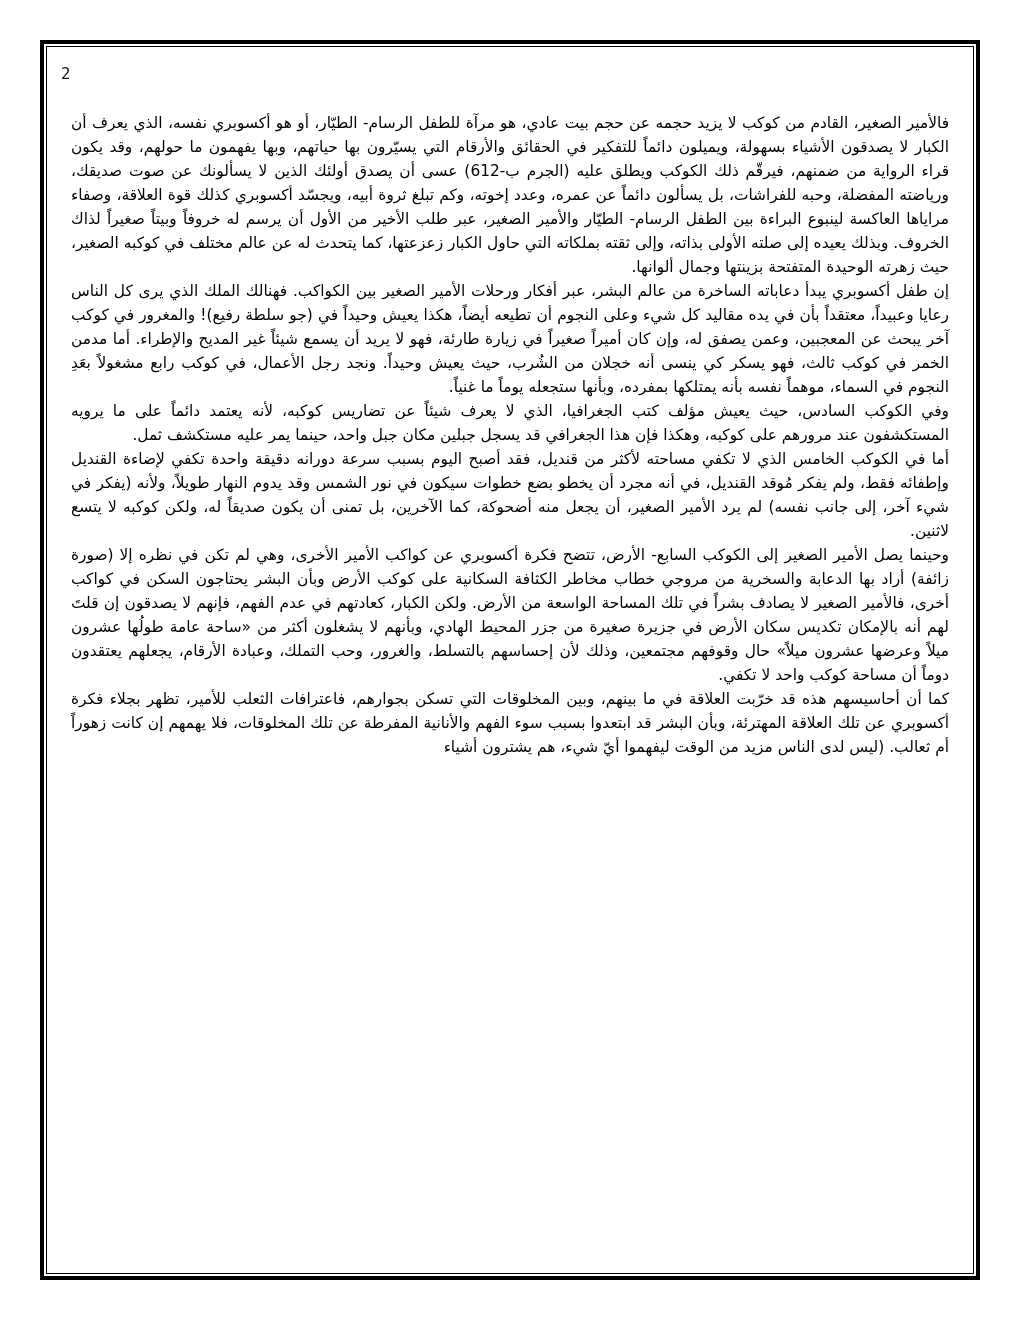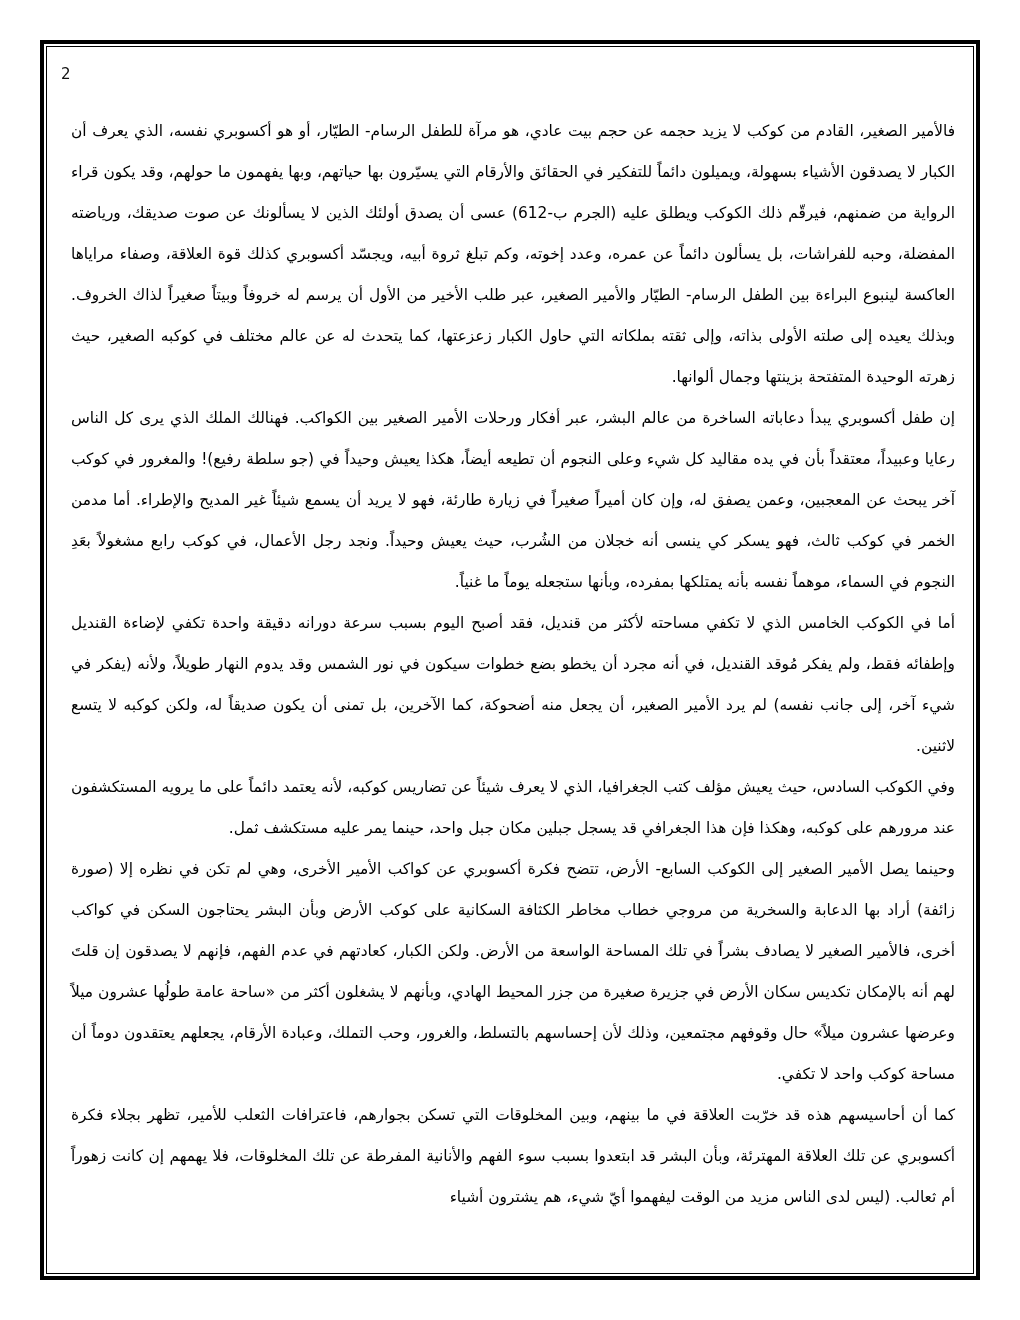--- a/index.html
+++ b/index.html
@@ -10,35 +10,35 @@
   }
   .page-frame-inner {
     position:absolute; left:2px; top:2px; right:2px; bottom:2px;
     border:1px solid #000; background:#fff;
   }
   .page-number {
     position:absolute; left:14px; top:18px;
     font-family:"DejaVu Sans", sans-serif; font-size:15px; color:#111;
   }
   .content {
-    position:absolute; left:24px; right:18px; top:64px;
+    position:absolute; left:24px; right:24px; top:64px;
     direction:rtl; text-align:justify;
     font-family:"DejaVu Sans", sans-serif;
-    font-size:15.4px; line-height:41px; color:#000;
+    font-size:15.4px; line-height:24px; color:#000;
   }
   .content p { margin:0; text-align:justify; text-align-last:right; }
 </style>
 </head>
 <body>
 
 <div class="page-frame-outer">
   <div class="page-frame-inner">
     <div class="page-number">2</div>
     <div class="content">
       <p>فالأمير الصغير، القادم من كوكب لا يزيد حجمه عن حجم بيت عادي، هو مرآة للطفل الرسام- الطيّار، أو هو أكسوبري نفسه، الذي يعرف أن الكبار لا يصدقون الأشياء بسهولة، ويميلون دائماً للتفكير في الحقائق والأرقام التي يسيّرون بها حياتهم، وبها يفهمون ما حولهم، وقد يكون قراء الرواية من ضمنهم، فيرقّم ذلك الكوكب ويطلق عليه (الجرم ب-612) عسى أن يصدق أولئك الذين لا يسألونك عن صوت صديقك، ورياضته المفضلة، وحبه للفراشات، بل يسألون دائماً عن عمره، وعدد إخوته، وكم تبلغ ثروة أبيه، ويجسّد أكسوبري كذلك قوة العلاقة، وصفاء مراياها العاكسة لينبوع البراءة بين الطفل الرسام- الطيّار والأمير الصغير، عبر طلب الأخير من الأول أن يرسم له خروفاً وبيتاً صغيراً لذاك الخروف. وبذلك يعيده إلى صلته الأولى بذاته، وإلى ثقته بملكاته التي حاول الكبار زعزعتها، كما يتحدث له عن عالم مختلف في كوكبه الصغير، حيث زهرته الوحيدة المتفتحة بزينتها وجمال ألوانها.</p>
       <p>إن طفل أكسوبري يبدأ دعاباته الساخرة من عالم البشر، عبر أفكار ورحلات الأمير الصغير بين الكواكب. فهنالك الملك الذي يرى كل الناس رعايا وعبيداً، معتقداً بأن في يده مقاليد كل شيء وعلى النجوم أن تطيعه أيضاً، هكذا يعيش وحيداً في (جو سلطة رفيع)! والمغرور في كوكب آخر يبحث عن المعجبين، وعمن يصفق له، وإن كان أميراً صغيراً في زيارة طارئة، فهو لا يريد أن يسمع شيئاً غير المديح والإطراء. أما مدمن الخمر في كوكب ثالث، فهو يسكر كي ينسى أنه خجلان من الشُرب، حيث يعيش وحيداً. ونجد رجل الأعمال، في كوكب رابع مشغولاً بعَدِ النجوم في السماء، موهماً نفسه بأنه يمتلكها بمفرده، وبأنها ستجعله يوماً ما غنياً.</p>
+      <p>وفي الكوكب السادس، حيث يعيش مؤلف كتب الجغرافيا، الذي لا يعرف شيئاً عن تضاريس كوكبه، لأنه يعتمد دائماً على ما يرويه المستكشفون عند مرورهم على كوكبه، وهكذا فإن هذا الجغرافي قد يسجل جبلين مكان جبل واحد، حينما يمر عليه مستكشف ثمل.</p>
       <p>أما في الكوكب الخامس الذي لا تكفي مساحته لأكثر من قنديل، فقد أصبح اليوم بسبب سرعة دورانه دقيقة واحدة تكفي لإضاءة القنديل وإطفائه فقط، ولم يفكر مُوقد القنديل، في أنه مجرد أن يخطو بضع خطوات سيكون في نور الشمس وقد يدوم النهار طويلاً، ولأنه (يفكر في شيء آخر، إلى جانب نفسه) لم يرد الأمير الصغير، أن يجعل منه أضحوكة، كما الآخرين، بل تمنى أن يكون صديقاً له، ولكن كوكبه لا يتسع لاثنين.</p>
-      <p>وفي الكوكب السادس، حيث يعيش مؤلف كتب الجغرافيا، الذي لا يعرف شيئاً عن تضاريس كوكبه، لأنه يعتمد دائماً على ما يرويه المستكشفون عند مرورهم على كوكبه، وهكذا فإن هذا الجغرافي قد يسجل جبلين مكان جبل واحد، حينما يمر عليه مستكشف ثمل.</p>
       <p>وحينما يصل الأمير الصغير إلى الكوكب السابع- الأرض، تتضح فكرة أكسوبري عن كواكب الأمير الأخرى، وهي لم تكن في نظره إلا (صورة زائفة) أراد بها الدعابة والسخرية من مروجي خطاب مخاطر الكثافة السكانية على كوكب الأرض وبأن البشر يحتاجون السكن في كواكب أخرى، فالأمير الصغير لا يصادف بشراً في تلك المساحة الواسعة من الأرض. ولكن الكبار، كعادتهم في عدم الفهم، فإنهم لا يصدقون إن قلتَ لهم أنه بالإمكان تكديس سكان الأرض في جزيرة صغيرة من جزر المحيط الهادي، وبأنهم لا يشغلون أكثر من «ساحة عامة طولُها عشرون ميلاً وعرضها عشرون ميلاً» حال وقوفهم مجتمعين، وذلك لأن إحساسهم بالتسلط، والغرور، وحب التملك، وعبادة الأرقام، يجعلهم يعتقدون دوماً أن مساحة كوكب واحد لا تكفي.</p>
       <p>كما أن أحاسيسهم هذه قد خرّبت العلاقة في ما بينهم، وبين المخلوقات التي تسكن بجوارهم، فاعترافات الثعلب للأمير، تظهر بجلاء فكرة أكسوبري عن تلك العلاقة المهترئة، وبأن البشر قد ابتعدوا بسبب سوء الفهم والأنانية المفرطة عن تلك المخلوقات، فلا يهمهم إن كانت زهوراً أم ثعالب. (ليس لدى الناس مزيد من الوقت ليفهموا أيّ شيء، هم يشترون أشياء</p>
     </div>
   </div>
 </div>
 
 </body></html>

